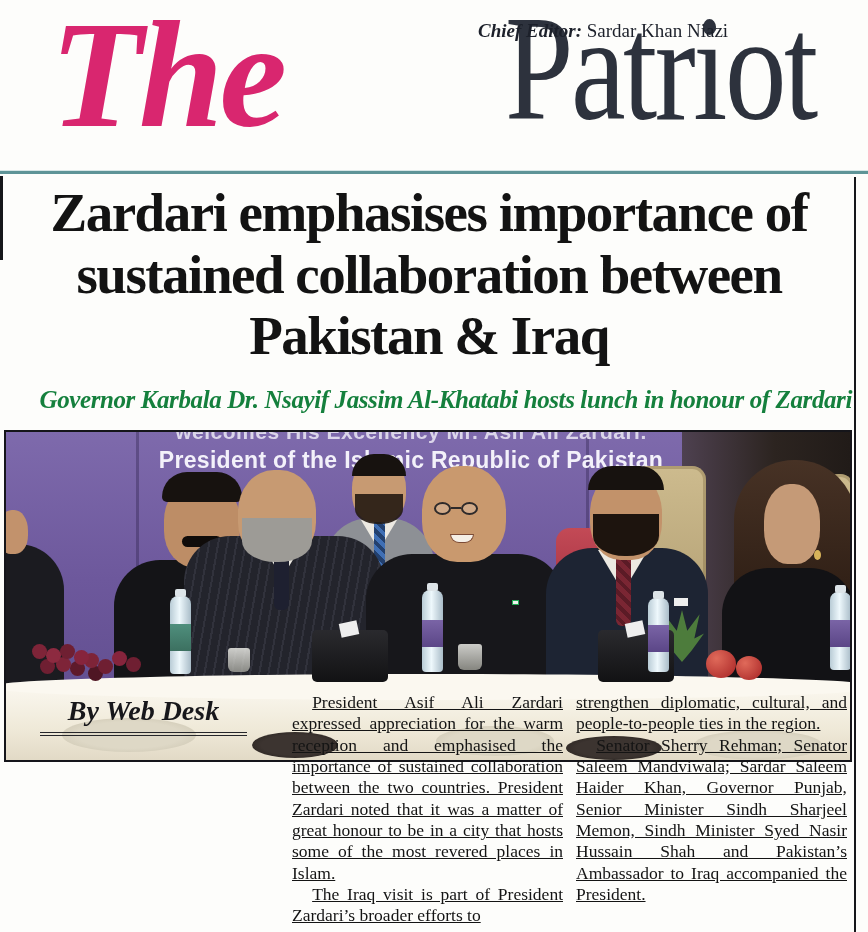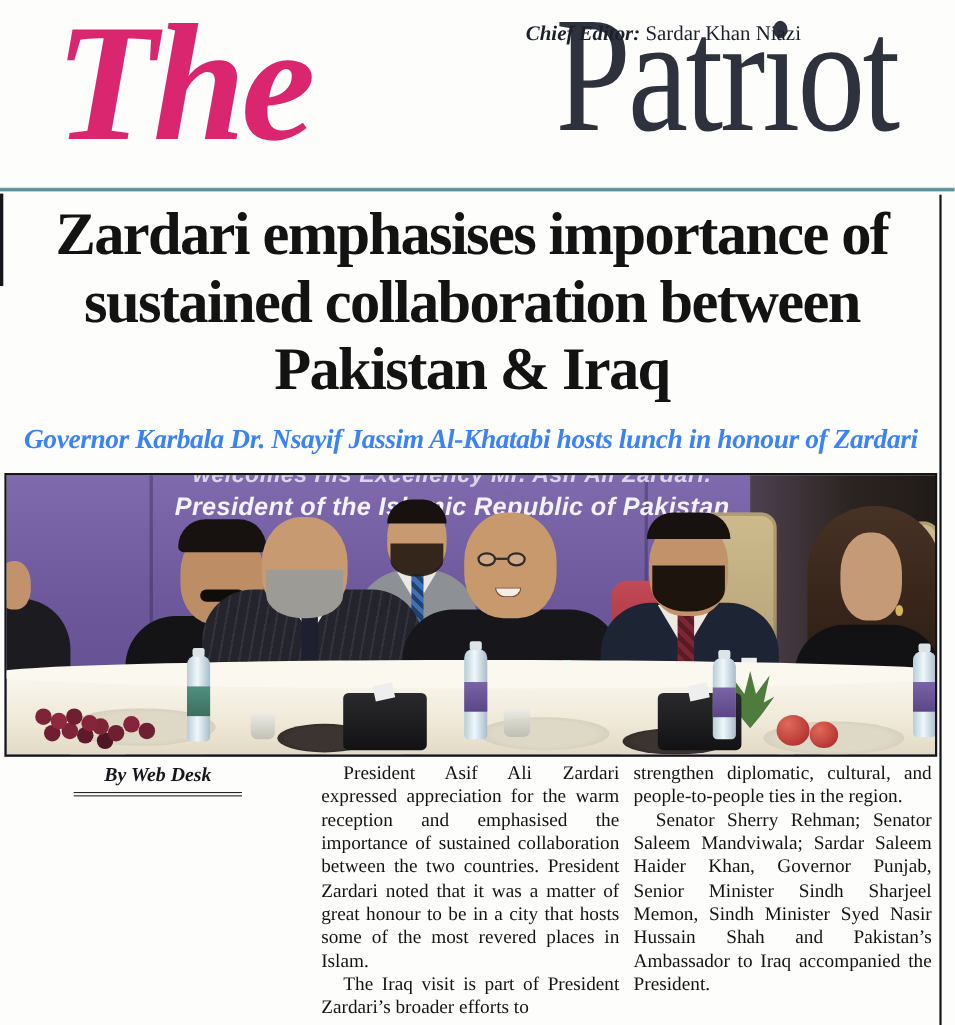--- a/index.html
+++ b/index.html
@@ -11,24 +11,24 @@
   .title-the { position:absolute; left:50px; top:-8px; font-size:152px; line-height:1.1; font-style:italic; font-weight:bold; color:#d9266f; letter-spacing:-4px; }
   .title-patriot { position:absolute; left:505px; top:-14px; font-size:150px; line-height:1.1; font-weight:normal; color:#2d323d; transform:scaleX(.82); transform-origin:left top; letter-spacing:-3px; }
   .chief-editor { position:absolute; left:478px; top:20px; font-size:19px; color:#1c202a; white-space:nowrap; }
   .chief-editor .lbl { font-style:italic; font-weight:bold; }
   .rule-teal { position:absolute; left:0; top:170px; width:868px; height:4px; background:#5e9497; border-top:1px solid #d7e6e6; }
   .edge-left { position:absolute; left:0; top:176px; width:3px; height:84px; background:#15161a; }
   .rule-right { position:absolute; left:854px; top:177px; width:2px; height:755px; background:#15161a; }
 
   
   .headline { position:absolute; left:6px; top:182px; width:846px; text-align:center; font-weight:bold; font-size:55px; line-height:1.12; letter-spacing:-1.5px; color:#131313; }
-  .subheadline { position:absolute; left:4px; top:386px; width:848px; text-align:center; font-style:italic; font-weight:bold; font-size:25px; letter-spacing:-.4px; color:#3b82f6; }
-
-  
-  .photo { position:absolute; left:4px; top:430px; width:848px; height:258px; border:2px solid #15151a; overflow:hidden; background:linear-gradient(180deg,#7e6aac 0%, #6d589c 45%, #5c4a8a 100%);font-style:italic; }
+  .subheadline { position:absolute; left:4px; top:386px; width:848px; text-align:right; font-style:italic; font-weight:bold; font-size:25px; letter-spacing:-.4px; color:#15803d; }
+
+  
+  .photo { position:absolute; left:4px; top:430px; width:848px; height:332px; border:2px solid #15151a; overflow:hidden; background:linear-gradient(180deg,#7e6aac 0%, #6d589c 45%, #5c4a8a 100%); }
   .curtain { position:absolute; right:0; top:0; width:168px; height:100%; background:linear-gradient(90deg,#4e4150 0%, #2c2420 55%, #211b18 100%); }
   .panel-line { position:absolute; top:0; width:3px; height:150px; background:rgba(40,28,70,.35); }
   .banner-text { position:absolute; left:90px; top:-12px; width:630px; text-align:center; font-family:"Liberation Sans", sans-serif; font-weight:bold; color:#f3f1fa; }
   .banner-text .l1 { font-size:21px; letter-spacing:.5px; opacity:.8; }
   .banner-text .l2 { font-size:23px; letter-spacing:.3px; margin-top:3px; }
 
   .chair { position:absolute; border-radius:14px 14px 0 0; }
   .chair.gold { background:linear-gradient(180deg,#cdbb8e,#b5a276); box-shadow:inset 0 0 0 3px rgba(120,100,60,.35); }
   .chair.red { background:linear-gradient(180deg,#c34a56,#a53242); }
 
@@ -59,24 +59,24 @@
   .lab.green { background:linear-gradient(180deg,#4f8f7d,#3c7060); }
   .grapes { position:absolute; width:15px; height:15px; border-radius:50%; background:#7e2438;
     box-shadow:14px 4px 0 #8d2a40, 28px 0 0 #6f1f32, 42px 6px 0 #86243c, 8px 15px 0 #6f1f32, 24px 13px 0 #7e2438, 38px 17px 0 #5e1a2b, 52px 9px 0 #7e2438, 66px 15px 0 #6f1f32, 80px 7px 0 #86243c, 94px 13px 0 #6f1f32, 56px 22px 0 #4f1624; }
   .pine-leaves { position:absolute; width:44px; height:52px; background:#4d7c3c; clip-path:polygon(50% 0, 62% 40%, 90% 8%, 78% 55%, 100% 45%, 72% 78%, 50% 100%, 28% 78%, 0 45%, 22% 55%, 10% 8%, 38% 40%); }
   .apple { position:absolute; border-radius:50%; background:radial-gradient(circle at 35% 30%, #e06a5a, #a62324); }
   .glass { position:absolute; background:linear-gradient(180deg,rgba(235,235,230,.85),rgba(180,180,170,.7)); border-radius:3px 3px 6px 6px; }
 
   
   .article { position:absolute; left:8px; top:692px; width:840px; height:236px; display:flex; gap:13px; }
   .col { width:271px; font-size:17.5px; line-height:1.22; text-align:justify; color:#141414; }
-  .col p { text-indent:1.15em; margin:0; }
+  .col p { text-indent:1.15em; margin:0;text-decoration:underline; }
   .col p.noindent { text-indent:0; }
   .byline-wrap { text-align:center; margin:2px 0 10px 0; }
-  .byline { display:inline-block; font-size:18px; font-weight:bold; font-style:italic; padding:0 28px 4px 28px; border-bottom:4px double #26262a; color:#17171b; }
+  .byline { display:inline-block; font-size:28px; font-weight:bold; font-style:italic; padding:0 28px 4px 28px; border-bottom:4px double #26262a; color:#17171b; }
 </style>
 </head>
 <body>
 
 <div id="page">
 
   <div class="masthead">
     <div class="title-the">The</div>
     <div class="title-patriot">Patriot</div>
     <div class="chief-editor">

